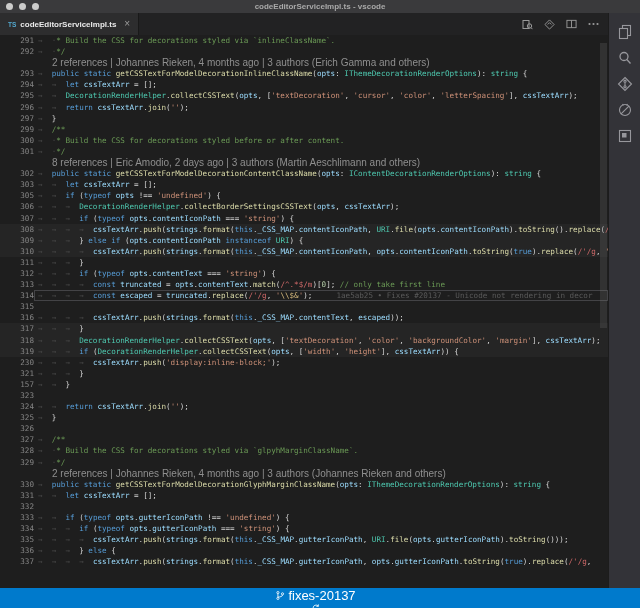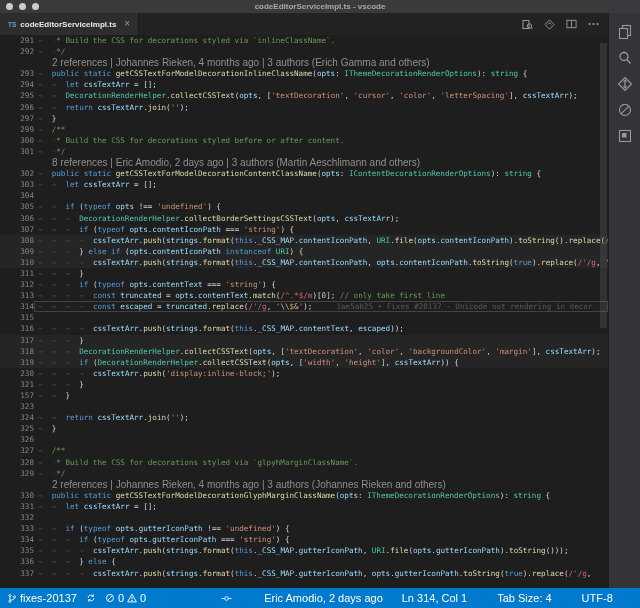--- a/index.html
+++ b/index.html
@@ -48,21 +48,21 @@
 
   
   .activitybar { width:32px; background:#333338; border-left:1px solid #1c1c1c;
                  display:flex; flex-direction:column; align-items:center;
                  padding-top:11px; gap:10px; }
   .act { width:16px; height:16px; cursor:pointer; opacity:.85; }
   .act svg { display:block; }
 
   
   .statusbar { height:20px; background:#007acc; display:flex; align-items:center;
-               color:#fff; font-size:11px; padding:0 7px; white-space:nowrap; }
+               color:#fff; font-size:13px; padding:0 7px; white-space:nowrap;flex-direction:column; }
   .sb-item { display:flex; align-items:center; gap:3px; margin-right:9px; cursor:pointer; }
   .sb-item svg { display:block; }
   .sb-blame { margin-left:66px;gap:32px; }
   .sb-right { margin-left:auto; display:flex; align-items:center;gap:20px; }
   .sb-right .sb-item { margin-right:0; margin-left:10px; }
 </style>
 </head>
 <body>
 
 <div class="titlebar">
@@ -165,24 +165,20 @@
           </div>
           <div class="code-row">
             <span class="gutter">302</span>
             <span class="code"><span class="tk-w">→  </span><span class="tk-k">public static </span><span class="tk-f">getCSSTextForModelDecorationContentClassName</span><span class="tk-p">(</span><span class="tk-v">opts</span><span class="tk-p">: </span><span class="tk-t">IContentDecorationRenderOptions</span><span class="tk-p">): </span><span class="tk-t">string</span><span class="tk-p"> {</span></span>
           </div>
           <div class="code-row">
             <span class="gutter">303</span>
             <span class="code"><span class="tk-w">→  </span><span class="tk-w">→  </span><span class="tk-k">let </span><span class="tk-v">cssTextArr</span><span class="tk-p"> = [];</span></span>
           </div>
           <div class="code-row">
-            <span class="gutter">304</span>
-            <span class="code"></span>
-          </div>
-          <div class="code-row">
             <span class="gutter">305</span>
             <span class="code"><span class="tk-w">→  </span><span class="tk-w">→  </span><span class="tk-k">if</span><span class="tk-p"> (</span><span class="tk-k">typeof</span><span class="tk-p"> </span><span class="tk-v">opts</span><span class="tk-p"> !== </span><span class="tk-s">'undefined'</span><span class="tk-p">) {</span></span>
           </div>
           <div class="code-row">
             <span class="gutter">306</span>
             <span class="code"><span class="tk-w">→  </span><span class="tk-w">→  </span><span class="tk-w">→  </span><span class="tk-t">DecorationRenderHelper</span><span class="tk-p">.</span><span class="tk-f">collectBorderSettingsCSSText</span><span class="tk-p">(</span><span class="tk-v">opts</span><span class="tk-p">, </span><span class="tk-v">cssTextArr</span><span class="tk-p">);</span></span>
           </div>
           <div class="code-row">
             <span class="gutter">307</span>
             <span class="code"><span class="tk-w">→  </span><span class="tk-w">→  </span><span class="tk-w">→  </span><span class="tk-k">if</span><span class="tk-p"> (</span><span class="tk-k">typeof</span><span class="tk-p"> </span><span class="tk-v">opts</span><span class="tk-p">.</span><span class="tk-v">contentIconPath</span><span class="tk-p"> === </span><span class="tk-s">'string'</span><span class="tk-p">) {</span></span>

